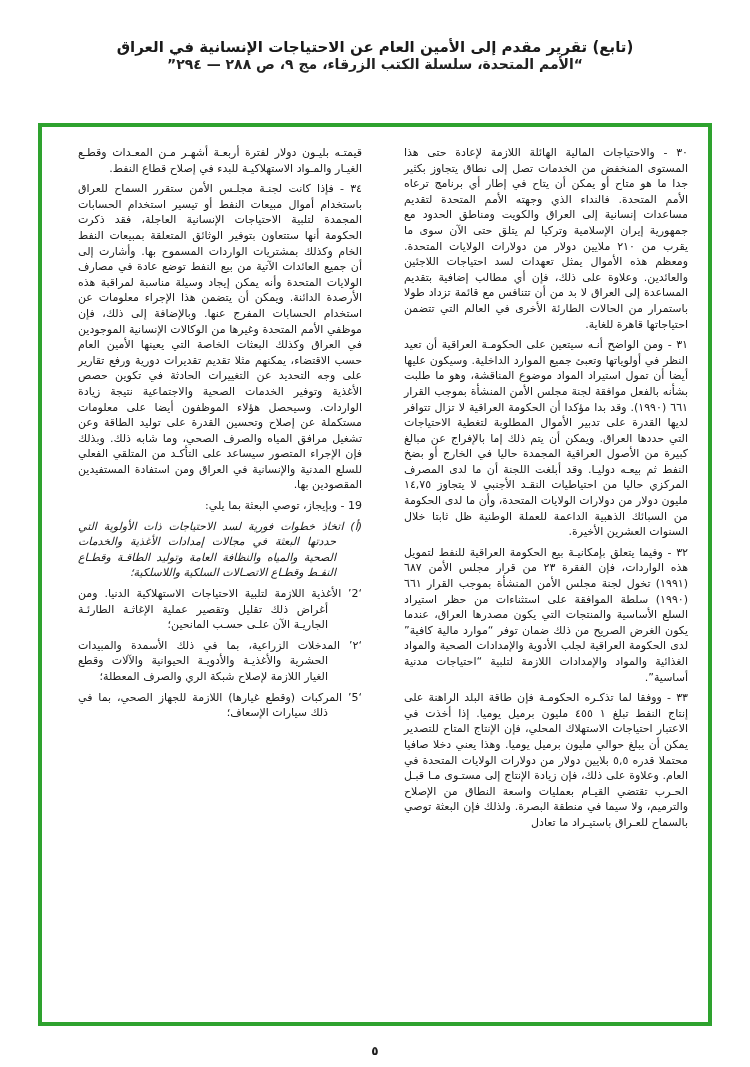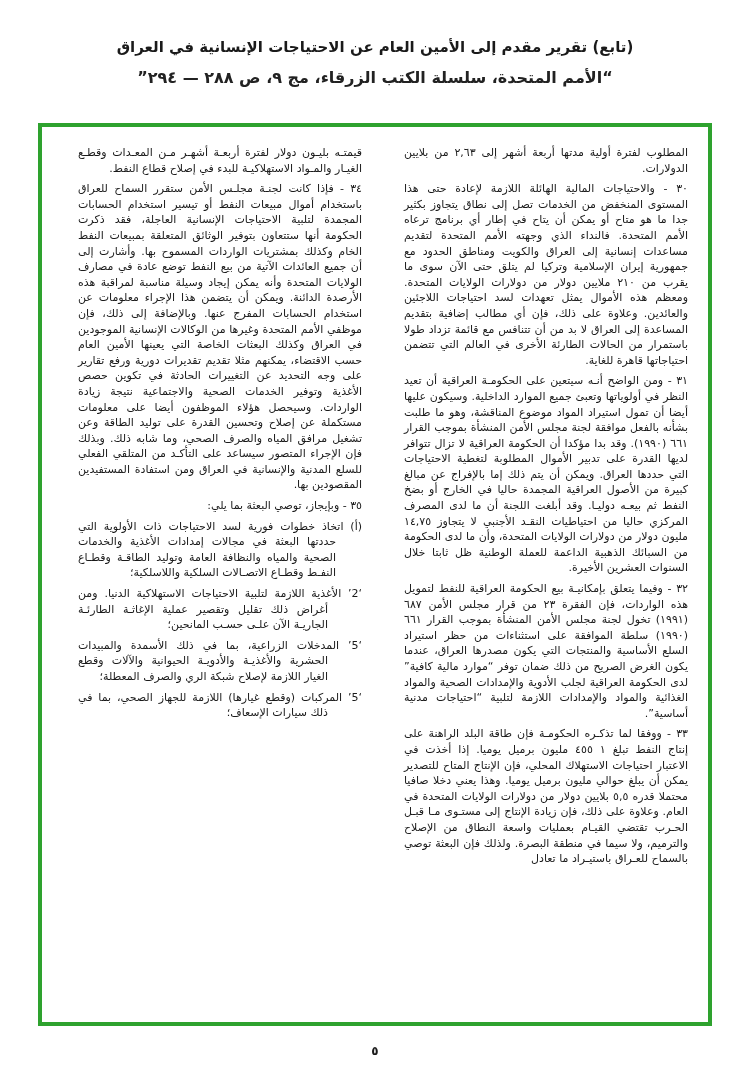--- a/index.html
+++ b/index.html
@@ -21,22 +21,21 @@
     text-align: center;
     font-weight: bold;
     font-size: 15px;
     padding-top: 38px;
     letter-spacing: 0;
   }
   .subtitle {
     direction: rtl;
     text-align: center;
     font-weight: bold;
-    font-size: 16px;
-    margin-top: 12px;
+    font-size: 14px;
     color: #222;
   }
   .frame {
     position: absolute;
     left: 38px;
     top: 123px;
     width: 674px;
     height: 903px;
     border: 4px solid #2ea22e;
     box-sizing: border-box;
@@ -57,20 +56,21 @@
     line-height: 15.6px;
     text-align: justify;
     text-justify: inter-word;
   }
   .col p {
     margin: 0 0 5px 16px;
   }
   .col p.hang {
     padding-right: 26px;
     text-indent: -26px;
+    font-style: italic;
   }
   .col p.hang2 {
     padding-right: 34px;
     text-indent: -34px;
   }
   .page-num {
     position: absolute;
     top: 1044px;
     left: 0;
     width: 100%;
@@ -84,34 +84,33 @@
 
 <div class="page">
 
   <div class="title">(تابع) تقرير مقدم إلى الأمين العام عن الاحتياجات الإنسانية في العراق</div>
   <div class="subtitle">“الأمم المتحدة، سلسلة الكتب الزرقاء، مج ٩، ص ٢٨٨ — ٢٩٤”</div>
 
   <div class="frame">
     <div class="columns">
 
       <div class="col">
-        <p>المطلوب لفترة أولية مدتها أربعة أشهر إلى ٢,٦٣ من بلايين الدولارات.</p>
         <p>٣٠ - والاحتياجات المالية الهائلة اللازمة لإعادة حتى هذا المستوى المنخفض من الخدمات تصل إلى نطاق يتجاوز بكثير جدا ما هو متاح أو يمكن أن يتاح في إطار أي برنامج ترعاه الأمم المتحدة. فالنداء الذي وجهته الأمم المتحدة لتقديم مساعدات إنسانية إلى العراق والكويت ومناطق الحدود مع جمهورية إيران الإسلامية وتركيا لم يتلق حتى الآن سوى ما يقرب من ٢١٠ ملايين دولار من دولارات الولايات المتحدة. ومعظم هذه الأموال يمثل تعهدات لسد احتياجات اللاجئين والعائدين. وعلاوة على ذلك، فإن أي مطالب إضافية بتقديم المساعدة إلى العراق لا بد من أن تتنافس مع قائمة تزداد طولا باستمرار من الحالات الطارئة الأخرى في العالم التي تتضمن احتياجاتها قاهرة للغاية.</p>
         <p>٣١ - ومن الواضح أنـه سيتعين على الحكومـة العراقية أن تعيد النظر في أولوياتها وتعبئ جميع الموارد الداخلية. وسيكون عليها أيضا أن تمول استيراد المواد موضوع المناقشة، وهو ما طلبت بشأنه بالفعل موافقة لجنة مجلس الأمن المنشأة بموجب القرار ٦٦١ (١٩٩٠). وقد بدا مؤكدا أن الحكومة العراقية لا تزال تتوافر لديها القدرة على تدبير الأموال المطلوبة لتغطية الاحتياجات التي حددها العراق. ويمكن أن يتم ذلك إما بالإفراج عن مبالغ كبيرة من الأصول العراقية المجمدة حاليا في الخارج أو بضخ النفط ثم بيعـه دوليـا. وقد أبلغت اللجنة أن ما لدى المصرف المركزي حاليا من احتياطيات النقـد الأجنبي لا يتجاوز ١٤,٧٥ مليون دولار من دولارات الولايات المتحدة، وأن ما لدى الحكومة من السبائك الذهبية الداعمة للعملة الوطنية ظل ثابتا خلال السنوات العشرين الأخيرة.</p>
         <p>٣٢ - وفيما يتعلق بإمكانيـة بيع الحكومة العراقية للنفط لتمويل هذه الواردات، فإن الفقرة ٢٣ من قرار مجلس الأمن ٦٨٧ (١٩٩١) تخول لجنة مجلس الأمن المنشأة بموجب القرار ٦٦١ (١٩٩٠) سلطة الموافقة على استثناءات من حظر استيراد السلع الأساسية والمنتجات التي يكون مصدرها العراق، عندما يكون الغرض الصريح من ذلك ضمان توفر “موارد مالية كافية” لدى الحكومة العراقية لجلب الأدوية والإمدادات الصحية والمواد الغذائية والمواد والإمدادات اللازمة لتلبية “احتياجات مدنية أساسية”.</p>
         <p>٣٣ - ووفقا لما تذكـره الحكومـة فإن طاقة البلد الراهنة على إنتاج النفط تبلغ ١ ٤٥٥ مليون برميل يوميا. إذا أخذت في الاعتبار احتياجات الاستهلاك المحلي، فإن الإنتاج المتاح للتصدير يمكن أن يبلغ حوالي مليون برميل يوميا. وهذا يعني دخلا صافيا محتملا قدره ٥,٥ بلايين دولار من دولارات الولايات المتحدة في العام. وعلاوة على ذلك، فإن زيادة الإنتاج إلى مستـوى مـا قبـل الحـرب تقتضي القيـام بعمليات واسعة النطاق من الإصلاح والترميم، ولا سيما في منطقة البصرة. ولذلك فإن البعثة توصي بالسماح للعـراق باستيـراد ما تعادل</p>
       </div>
 
       <div class="col">
         <p>قيمتـه بليـون دولار لفترة أربعـة أشهـر مـن المعـدات وقطـع الغيـار والمـواد الاستهلاكيـة للبدء في إصلاح قطاع النفط.</p>
         <p>٣٤ - فإذا كانت لجنـة مجلـس الأمن ستقرر السماح للعراق باستخدام أموال مبيعات النفط أو تيسير استخدام الحسابات المجمدة لتلبية الاحتياجات الإنسانية العاجلة، فقد ذكرت الحكومة أنها ستتعاون بتوفير الوثائق المتعلقة بمبيعات النفط الخام وكذلك بمشتريات الواردات المسموح بها. وأشارت إلى أن جميع العائدات الآتية من بيع النفط توضع عادة في مصارف الولايات المتحدة وأنه يمكن إيجاد وسيلة مناسبة لمراقبة هذه الأرصدة الدائنة. ويمكن أن يتضمن هذا الإجراء معلومات عن استخدام الحسابات المفرج عنها. وبالإضافة إلى ذلك، فإن موظفي الأمم المتحدة وغيرها من الوكالات الإنسانية الموجودين في العراق وكذلك البعثات الخاصة التي يعينها الأمين العام حسب الاقتضاء، يمكنهم مثلا تقديم تقديرات دورية ورفع تقارير على وجه التحديد عن التغييرات الحادثة في تكوين حصص الأغذية وتوفير الخدمات الصحية والاجتماعية نتيجة زيادة الواردات. وسيحصل هؤلاء الموظفون أيضا على معلومات مستكملة عن إصلاح وتحسين القدرة على توليد الطاقة وعن تشغيل مرافق المياه والصرف الصحي، وما شابه ذلك. وبذلك فإن الإجراء المتصور سيساعد على التأكـد من المتلقي الفعلي للسلع المدنية والإنسانية في العراق ومن استفادة المستفيدين المقصودين بها.</p>
-        <p>٣٥ - وبإيجاز، توصي البعثة بما يلي:</p>
+        <p>19 - وبإيجاز، توصي البعثة بما يلي:</p>
         <p class="hang">(أ) اتخاذ خطوات فورية لسد الاحتياجات ذات الأولوية التي حددتها البعثة في مجالات إمدادات الأغذية والخدمات الصحية والمياه والنظافة العامة وتوليد الطاقـة وقطـاع النفـط وقطـاع الاتصـالات السلكية واللاسلكية؛</p>
         <p class="hang2">‘2’ الأغذية اللازمة لتلبية الاحتياجات الاستهلاكية الدنيا. ومن أغراض ذلك تقليل وتقصير عملية الإغاثـة الطارئـة الجاريـة الآن علـى حسـب المانحين؛</p>
-        <p class="hang2">‘5’ المدخلات الزراعية، بما في ذلك الأسمدة والمبيدات الحشرية والأغذيـة والأدويـة الحيوانية والآلات وقطع الغيار اللازمة لإصلاح شبكة الري والصرف المعطلة؛</p>
+        <p class="hang2">‘٢’ المدخلات الزراعية، بما في ذلك الأسمدة والمبيدات الحشرية والأغذيـة والأدويـة الحيوانية والآلات وقطع الغيار اللازمة لإصلاح شبكة الري والصرف المعطلة؛</p>
         <p class="hang2">‘5’ المركبات (وقطع غيارها) اللازمة للجهاز الصحي، بما في ذلك سيارات الإسعاف؛</p>
       </div>
 
     </div>
   </div>
 
   <div class="page-num">٥</div>
 
 </div>
 

